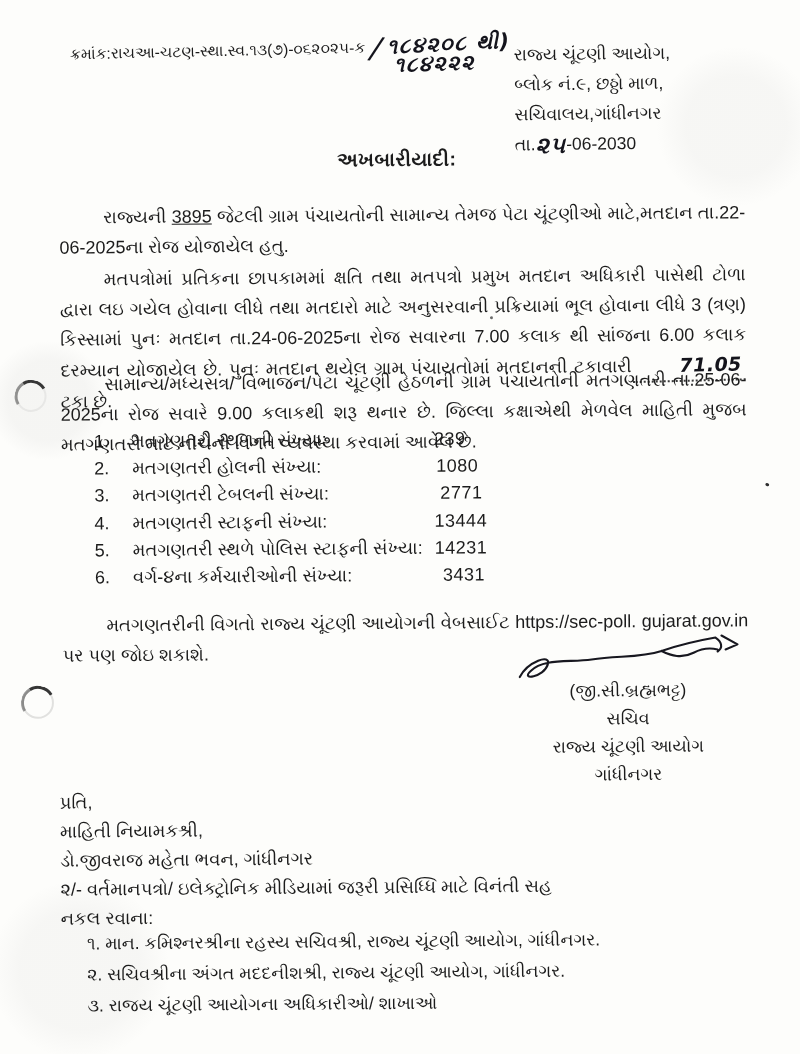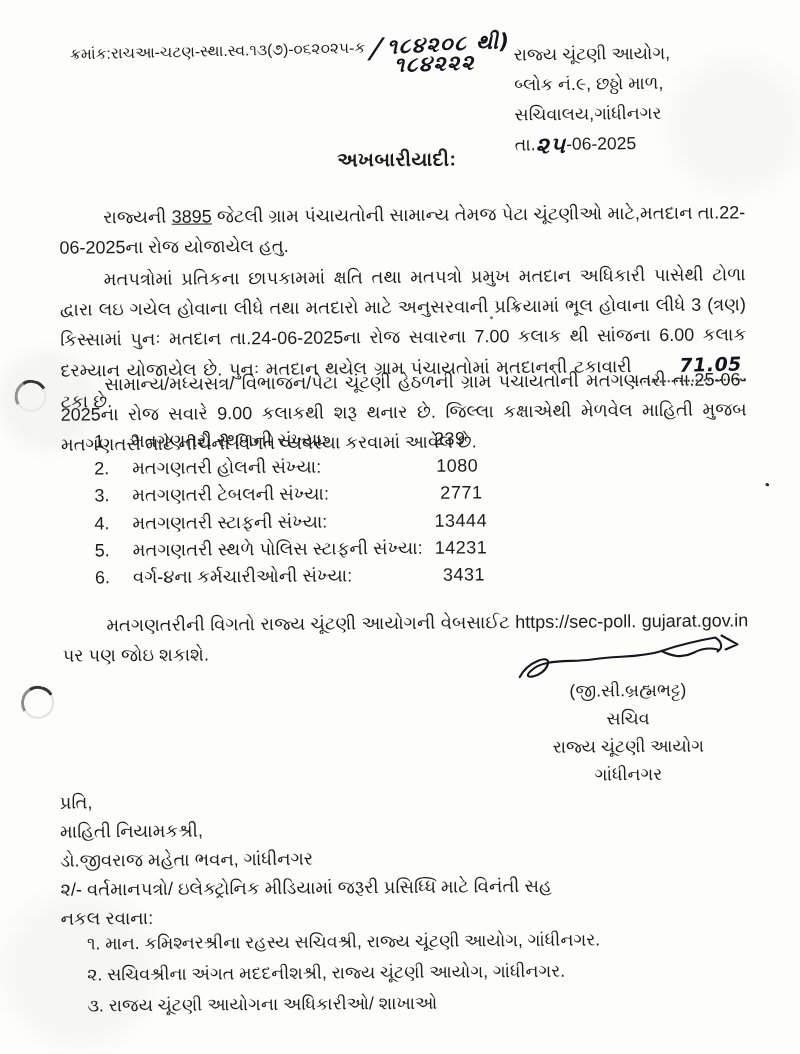--- a/index.html
+++ b/index.html
@@ -103,21 +103,21 @@
       <span>ક્રમાંક:રાચઆ-ચટણ-સ્થા.સ્વ.૧૩(૭)-૦૬૨૦૨૫-ક</span><span class="hw hw-slash">/</span><span class="hw hw-big">૧૮૪૨૦૮ થી)</span>
     </div>
     <div class="abs outward-2">
       <span class="hw hw-big">૧૮૪૨૨૨</span>
     </div>
 
     <div class="abs letterhead">
       <div>રાજ્ય ચૂંટણી આયોગ,</div>
       <div>બ્લોક નં.૯, છઠ્ઠો માળ,</div>
       <div>સચિવાલય,ગાંધીનગર</div>
-      <div><span>તા.</span><span class="hw hw-day">૨૫</span><span>-06-2025</span></div>
+      <div><span>તા.</span><span class="hw hw-day">૨૫</span><span>-06-2030</span></div>
     </div>
 
     <div class="abs title">અખબારીયાદી:</div>
 
     <p class="abs para p1 guj justify indent"><span>રાજ્યની </span><span class="bold-ul">3895</span><span> જેટલી ગ્રામ પંચાયતોની સામાન્ય તેમજ પેટા ચૂંટણીઓ માટે,મતદાન તા.22-06-2025ના રોજ યોજાયેલ હતુ.</span></p>
 
     <p class="abs para p2 guj justify indent"><span>મતપત્રોમાં પ્રતિકના છાપકામમાં ક્ષતિ તથા મતપત્રો પ્રમુખ મતદાન અધિકારી પાસેથી ટોળા દ્વારા લઇ ગયેલ હોવાના લીધે તથા મતદારો માટે અનુસરવાની પ્રક્રિયામાં ભૂલ હોવાના લીધે 3 (ત્રણ) કિસ્સામાં પુનઃ મતદાન તા.24-06-2025ના રોજ સવારના 7.00 કલાક થી સાંજના 6.00 કલાક દરમ્યાન યોજાયેલ છે. પુનઃ મતદાન થયેલ ગ્રામ પંચાયતોમાં મતદાનની ટકાવારી</span><span class="hw hw-pct">71.05</span><span>ટકા છે.</span></p>
 
     <p class="abs para p3 guj justify indent">સામાન્ય/મધ્યસત્ર/ વિભાજન/પેટા ચૂંટણી હેઠળની ગ્રામ પંચાયતોની મતગણતરી તા.25-06-2025ના રોજ સવારે 9.00 કલાકથી શરૂ થનાર છે. જિલ્લા કક્ષાએથી મેળવેલ માહિતી મુજબ મતગણતરી માટે નીચેની વિગતે વ્યવસ્થા કરવામાં આવેલ છે.</p>
 

